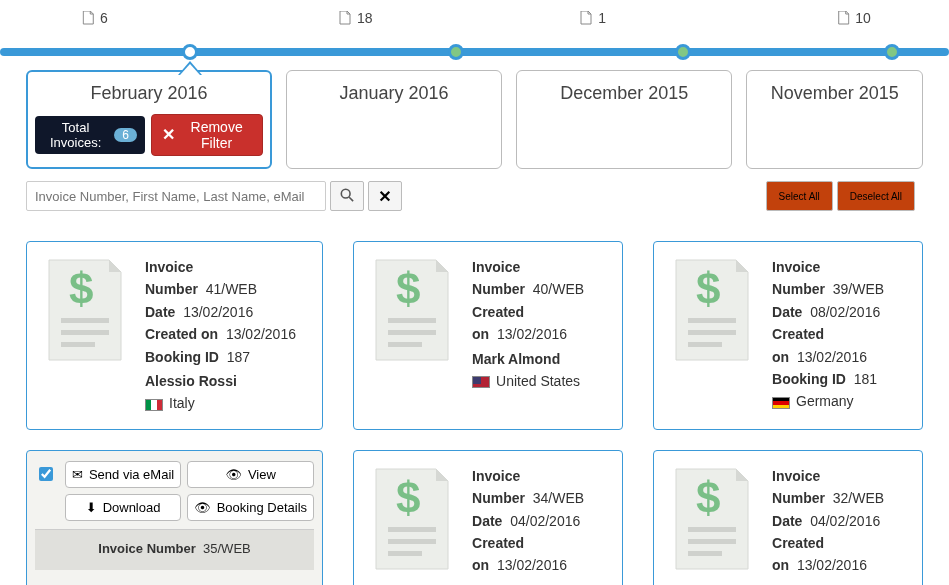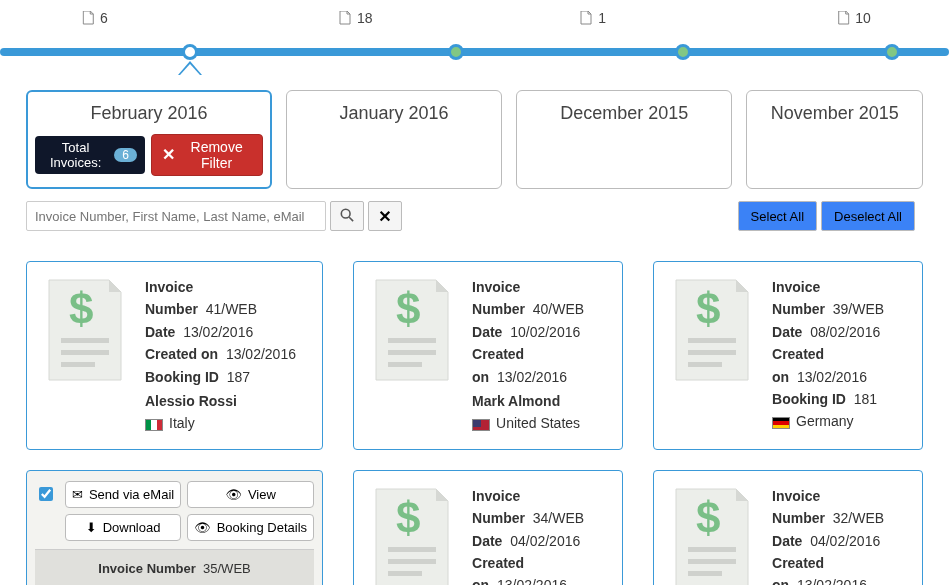--- a/index.html
+++ b/index.html
@@ -10,35 +10,35 @@
 .timeline-labels { display: flex; }
 .tl-label { flex: 1; text-align: center; font-size: 14px; color: #444; display:flex; align-items:center; justify-content:center; gap:6px; }
 .tl-label .doc-icon { width:12px; height:14px; display:inline-block; }
 .timeline-bar { position: relative; height: 30px; margin-top: 6px; }
 .timeline-line { position:absolute; top:16px; left:0; right:0; height:8px; background:#3a99d8; border-radius:4px; }
 .timeline-dot { position:absolute; top:12px; width:16px; height:16px; border-radius:50%; background:#81c784; border:3px solid #3a99d8; transform:translateX(-50%); }
 .timeline-dot.active { background:#fff; }
 .timeline-pointer { position:absolute; top:29px; width:0; height:0; border-left:12px solid transparent; border-right:12px solid transparent; border-bottom:14px solid #3a99d8; transform:translateX(-50%); }
 .timeline-pointer::after { content:""; position:absolute; top:3px; left:-10px; width:0; height:0; border-left:10px solid transparent; border-right:10px solid transparent; border-bottom:11px solid #fff; }
 
-.month-row { display:flex; gap:14px; margin-top:28px; padding:0 26px 0 26px; }
+.month-row { display:flex; gap:14px; margin-top:8px; padding:0 26px 0 26px; }
 .month-box { flex:1; border:1px solid #bbb; border-radius:6px; min-height:60px; text-align:center; padding:12px 8px; font-size:18px; color:#444; }
 .month-box.active { border:2px solid #3a99d8; padding:11px 7px; }
 .month-actions { margin-top:10px; display:flex; justify-content:center; gap:6px; align-items:center; }
 .badge-total { background:#0f172a; color:#fff; border-radius:4px; padding:4px 8px; font-size:13px; display:inline-flex; align-items:center; gap:6px; }
 .badge-count { background:#6bb0d6; border-radius:10px; padding:0 8px; font-size:12px; }
 .btn-remove { background:#c9302c; color:#fff; border:1px solid #a82824; border-radius:4px; padding:4px 10px; font-size:14px; display:inline-flex; align-items:center; gap:6px; cursor:pointer; }
 .btn-remove .x-icon { font-weight:bold; font-size:16px; line-height:1; }
 
 
 .search-row { display:flex; align-items:center; padding:12px 34px 0 26px; gap:4px;justify-content:center; }
 .search-input { flex:0 0 300px; height:30px; padding:4px 8px; border:1px solid #ccc; border-radius:2px; font-size:13px; color:#999; }
 .btn-sq { height:30px; min-width:34px; border:1px solid #bbb; background:#f5f5f5; border-radius:2px; cursor:pointer; display:inline-flex; align-items:center; justify-content:center; font-size:14px; }
 .search-row .spacer { flex:1; }
-.btn-plain { height:30px; padding:0 12px; border:1px solid #bbb; background:#3b82f6; border-radius:2px; cursor:pointer; font-size:13px; }
+.btn-plain { height:30px; padding:0 12px; border:1px solid #bbb; background:#c2410c; border-radius:2px; cursor:pointer; font-size:10px; }
 
 
 .cards { padding:30px 26px 10px 26px; display:grid; grid-template-columns: repeat(3, 1fr); gap:20px 30px; }
 .card { border:1px solid #3a99d8; border-radius:4px; min-height:150px; display:flex; padding:14px 14px; gap:14px; position:relative; }
 .card .thumb { flex:0 0 90px; display:flex; align-items:flex-start; }
 .card .info { flex:1; font-size:14px; line-height:1.6; }
 .card .info .lbl { font-weight:bold; }
 .card .info .name { font-weight:bold; margin-top:2px; }
 .card .flag { display:inline-block; width:18px; height:12px; border:1px solid #888; margin-right:6px; vertical-align:middle; position:relative; }
 .flag-it { background:linear-gradient(to right,#009246 33%,#fff 33% 66%,#ce2b37 66%); }
@@ -176,21 +176,20 @@
           <path d="M8 4 H68 L80 16 V104 H8 Z" fill="#eceeea" stroke="#d6d8d4"></path>
           <path d="M68 4 L68 16 L80 16 Z" fill="#d6d8d4"></path>
           <text x="28" y="48" font-size="44" font-weight="bold" fill="#7abf87">$</text>
           <rect x="20" y="62" width="48" height="5" fill="#cfd1cd"></rect>
           <rect x="20" y="74" width="48" height="5" fill="#cfd1cd"></rect>
           <rect x="20" y="86" width="34" height="5" fill="#cfd1cd"></rect>
         </svg>
     </div>
     <div class="info">
       <div><span class="lbl">Invoice Number</span>&nbsp;&nbsp;<span>40/WEB</span></div>
-      <div><span class="lbl">Date</span>&nbsp;&nbsp;<span>10/02/2016</span></div>
       <div><span class="lbl">Created on</span>&nbsp;&nbsp;<span>13/02/2016</span></div>
       <div class="name">Mark Almond</div>
       <div><span class="flag flag-us"></span><span>United States</span></div>
     </div>
   </div>
 
   <div class="card">
     <div class="thumb">
       <svg viewBox="0 0 88 110">
           <path d="M8 4 H68 L80 16 V104 H8 Z" fill="#eceeea" stroke="#d6d8d4"></path>

